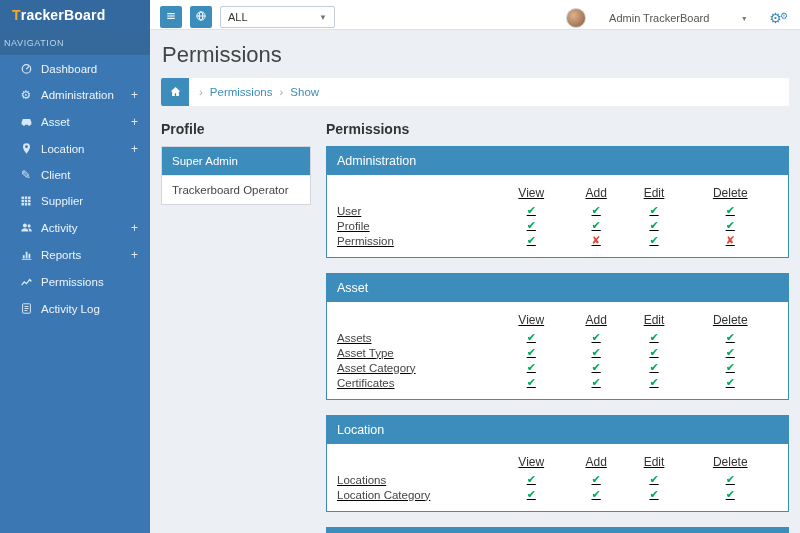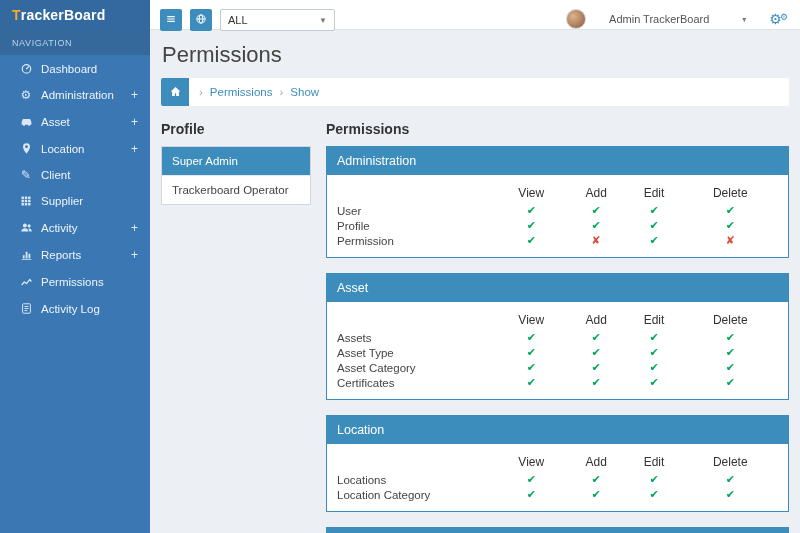--- a/index.html
+++ b/index.html
@@ -6,33 +6,33 @@
   html,body { width:800px; height:533px; overflow:hidden; }
   body { font-family:"Liberation Sans","DejaVu Sans",sans-serif; background:#ecf0f5; }
   .app { display:flex; width:800px; height:533px; }
 
   
   .sidebar { width:150px; flex-shrink:0; background:#3a77b3; display:flex; flex-direction:column; }
   .logo { height:30px; background:#33699f; color:#fff; display:flex; align-items:center;
           padding:0 12px; font-size:14px; font-weight:bold; letter-spacing:.2px; }
   .logo .brand-t { color:#f5a62c; }
   .nav-label { background:#35699c; color:#b9d4ea; font-size:9px; letter-spacing:.6px;
-               padding:8px 12px 7px; text-transform:uppercase; }
+               padding:8px 4px 7px; text-transform:uppercase; }
   .side-nav { display:flex; flex-direction:column; }
   .side-item { display:flex; align-items:center; gap:8px; padding:7px 12px; color:#eef5fb;
                font-size:11.5px; text-decoration:none; cursor:pointer;margin-left:7px; }
   .s-icon { width:14px; display:inline-flex; justify-content:center; align-items:center;
             color:#d9e8f7; font-size:12px; line-height:1; }
   .s-icon svg { display:block; }
   .s-plus { margin-left:auto; font-size:12px; color:rgba(255,255,255,.85); line-height:1; }
 
   
   .main { flex:1; display:flex; flex-direction:column; min-width:0; }
-  .topbar { height:30px; background:#fff; display:flex; align-items:flex-start; gap:8px;
-            padding:9px 10px; border-bottom:1px solid #dfe3e8; flex-shrink:0; }
+  .topbar { height:30px; background:#fff; display:flex; align-items:flex-end; gap:8px;
+            padding:1px 10px; border-bottom:1px solid #dfe3e8; flex-shrink:0; }
   .tb-btn { width:22px; height:22px; background:#3c8dbc; color:#fff; border:none; border-radius:2px;
             display:inline-flex; align-items:center; justify-content:center; cursor:pointer; }
   .tb-select { height:22px; min-width:115px; background:#fff; border:1px solid #c3ccd4; border-radius:2px;
                display:flex; align-items:center; justify-content:space-between; padding:0 7px;
                font-size:11px; color:#333; cursor:pointer; }
   .caret { font-size:8px; color:#777; margin-left:10px; }
   .tb-right { margin-left:auto; display:flex; align-items:center; gap:23px; }
   .avatar { width:20px; height:20px; border-radius:50%;
             background:radial-gradient(circle at 35% 35%, #dcb28d, #8a5a3b); border:1px solid #d0d6dc; }
   .user-name { font-size:11px; color:#555; }
@@ -55,21 +55,21 @@
   .col-title { font-size:14px; font-weight:bold; color:#333; margin-bottom:9px; }
   .profile-list { background:#fff; border:1px solid #d2d6de; }
   .profile-item { padding:8px 10px; font-size:11.5px; color:#444; border-bottom:1px solid #e8ebee; cursor:pointer; }
   .profile-item:last-child { border-bottom:none; }
   .profile-item.active { background:#3c8dbc; color:#fff; }
 
   .perms-col { flex:1; min-width:0; }
   .perm-box { border:1px solid #3c8dbc; background:#fff; margin-bottom:15px; }
   .perm-box-header { background:#3c8dbc; color:#fff; font-size:12.5px; padding:7px 10px; }
   .perm-box-body { padding:6px 10px 9px; }
-  .perm-table { width:100%; border-collapse:collapse; }
+  .perm-table { width:100%; border-collapse:collapse;text-decoration:underline; }
   .perm-table th { font-size:12px; color:#333; font-weight:normal; text-align:center; padding:5px 0 3px; }
   .perm-table th.name-col, .perm-table td.name-col { text-align:left; width:36%; }
   .perm-table td { text-align:center; font-size:11.5px; color:#444; padding:1px 0; }
   .check { color:#00a65a; font-weight:bold; font-size:11px; }
   .cross { color:#dd4b39; font-weight:bold; font-size:11px; }
 </style>
 </head>
 <body>
 
 <div class="app">

